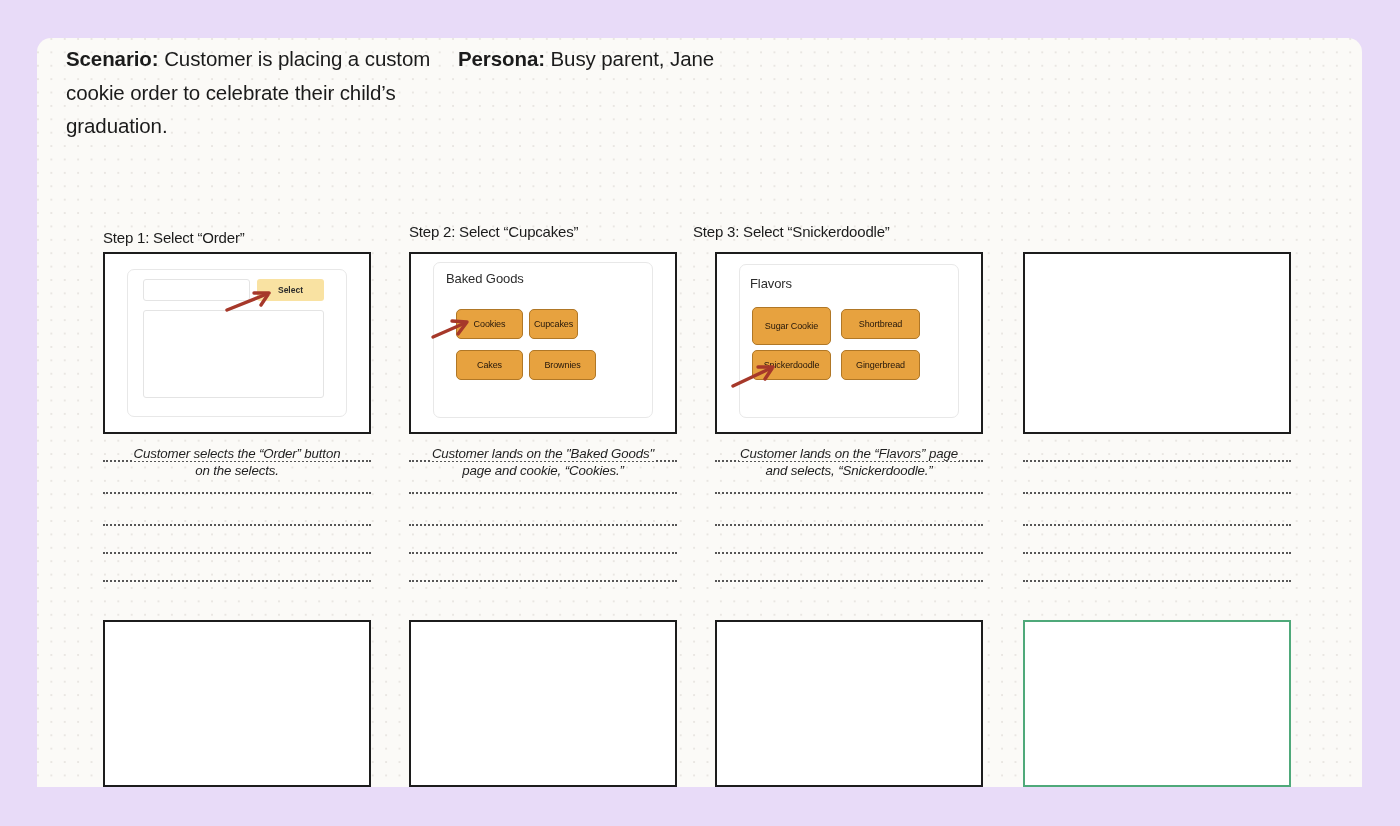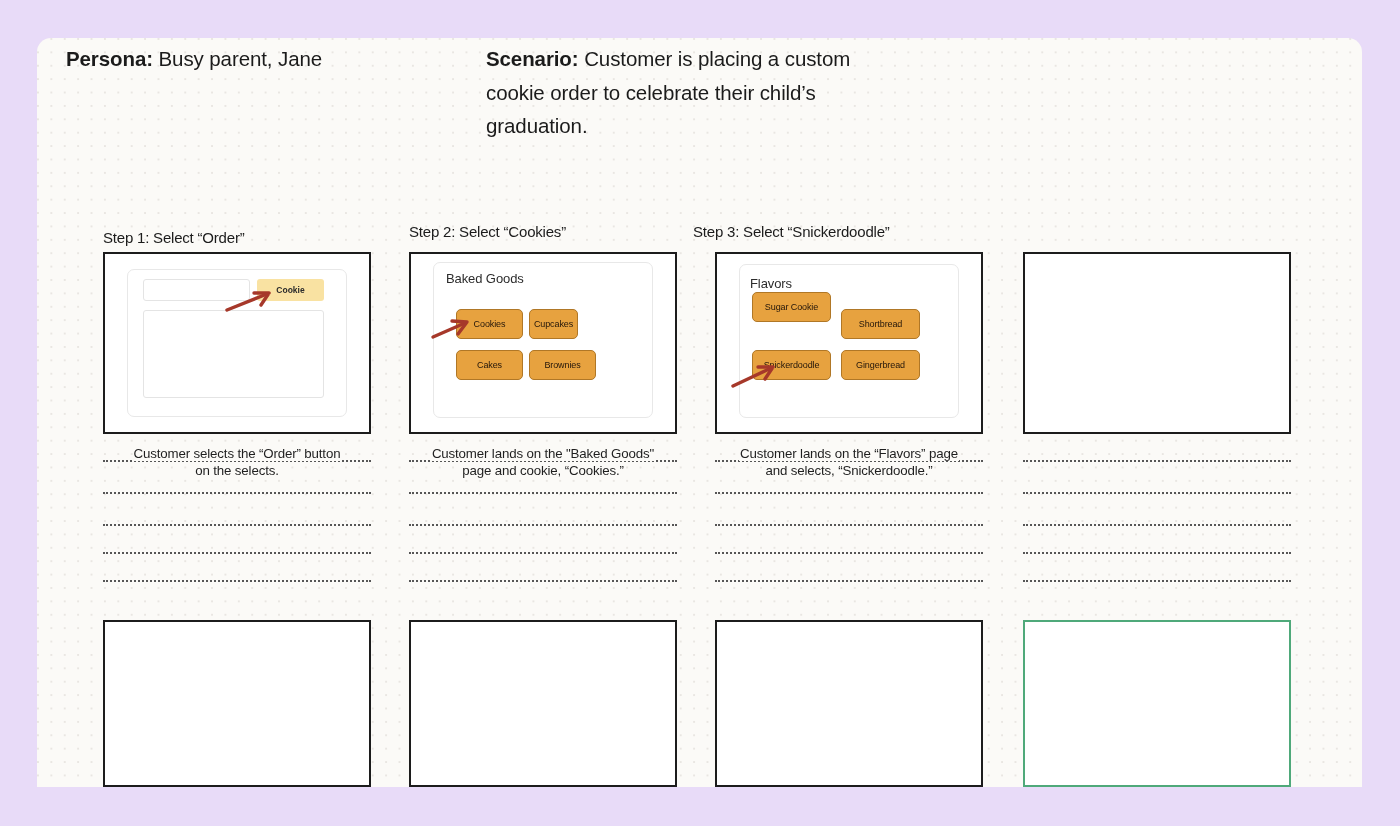--- a/index.html
+++ b/index.html
@@ -129,46 +129,46 @@
     position: absolute;
     left: 0;
     width: 100%;
     text-align: center;
     font-size: 13.3px;
     line-height: 16.5px;
     color: #1f1f1f;
     letter-spacing: -0.15px;
     background: transparent;
   }
-  .caption span { background: #fbfaf7; padding: 0 1px; }
+  .caption span { background: #fbfaf7; padding: 0 1px; font-style: italic; }
 </style>
 </head>
 <body>
 
 <div id="canvas">
 </div>
 
 <div id="header">
+  <div id="scenario-col" class="hdr-col">
+    <b class="hdr-label">Scenario:</b><span> Customer is placing a custom cookie order to celebrate their child’s graduation.</span>
+  </div>
   <div id="persona-col" class="hdr-col">
     <b class="hdr-label">Persona:</b><span> Busy parent, Jane</span>
   </div>
-  <div id="scenario-col" class="hdr-col">
-    <b class="hdr-label">Scenario:</b><span> Customer is placing a custom cookie order to celebrate their child’s graduation.</span>
-  </div>
 </div>
 
 <div class="step-heading" style="left:103px; top:226px;">Step 1: Select “Order”</div>
-<div class="step-heading" style="left:409px; top:220px;">Step 2: Select “Cookies”</div>
+<div class="step-heading" style="left:409px; top:220px;">Step 2: Select “Cupcakes”</div>
 <div class="step-heading" style="left:693px; top:220px;">Step 3: Select “Snickerdoodle”</div>
 
 <div class="panel-frame" style="left:103px; top:252px; width:268px; height:182px;">
   <div class="wf-card" style="left:22px; top:15px; right:22px; bottom:15px;"></div>
   <div class="wf-bar" style="left:38px; top:25px; width:107px; height:22px;"></div>
   <div class="wf-order-btn" style="left:152px; top:25px; width:67px; height:22px;">
-    <span>Cookie</span>
+    <span>Select</span>
   </div>
   <div class="wf-bar" style="left:38px; top:56px; width:181px; height:88px;"></div>
   <svg class="arrow-svg" style="left:118px; top:30px;" width="90" height="40" viewBox="0 0 90 40">
     <path d="M4 26 L44 10" stroke="#a6382a" stroke-width="3.4" fill="none" stroke-linecap="round"></path>
     <path d="M46 9 L31 9 M46 9 L38 21" stroke="#a6382a" stroke-width="3.4" fill="none" stroke-linecap="round" stroke-linejoin="round"></path>
   </svg>
 </div>
 
 <div class="panel-frame" style="left:409px; top:252px; width:268px; height:182px;">
   <div class="wf-card" style="left:22px; top:8px; right:22px; bottom:14px;"></div>
@@ -187,21 +187,21 @@
     </div>
   <svg class="arrow-svg" style="left:18px; top:54px;" width="60" height="40" viewBox="0 0 60 40">
     <path d="M4 29 L36 15" stroke="#a6382a" stroke-width="3.4" fill="none" stroke-linecap="round"></path>
     <path d="M38 14 L23 13 M38 14 L29 26" stroke="#a6382a" stroke-width="3.4" fill="none" stroke-linecap="round" stroke-linejoin="round"></path>
   </svg>
 </div>
 
 <div class="panel-frame" style="left:715px; top:252px; width:268px; height:182px;">
   <div class="wf-card" style="left:22px; top:10px; right:22px; bottom:14px;"></div>
   <div class="panel-title" style="left:33px; top:22px;">Flavors</div>
-  <div class="opt-btn" style="left:35px;  top:38px;  width:79px; height:30px;">
+  <div class="opt-btn" style="left:35px;  top:53px;  width:79px; height:38px;">
       <span>Sugar Cookie</span>
     </div>
   <div class="opt-btn" style="left:124px; top:55px;  width:79px; height:30px;">
       <span>Shortbread</span>
     </div>
   <div class="opt-btn" style="left:35px;  top:96px;  width:79px; height:30px;">
       <span>Snickerdoodle</span>
     </div>
   <div class="opt-btn" style="left:124px; top:96px;  width:79px; height:30px;">
       <span>Gingerbread</span>

